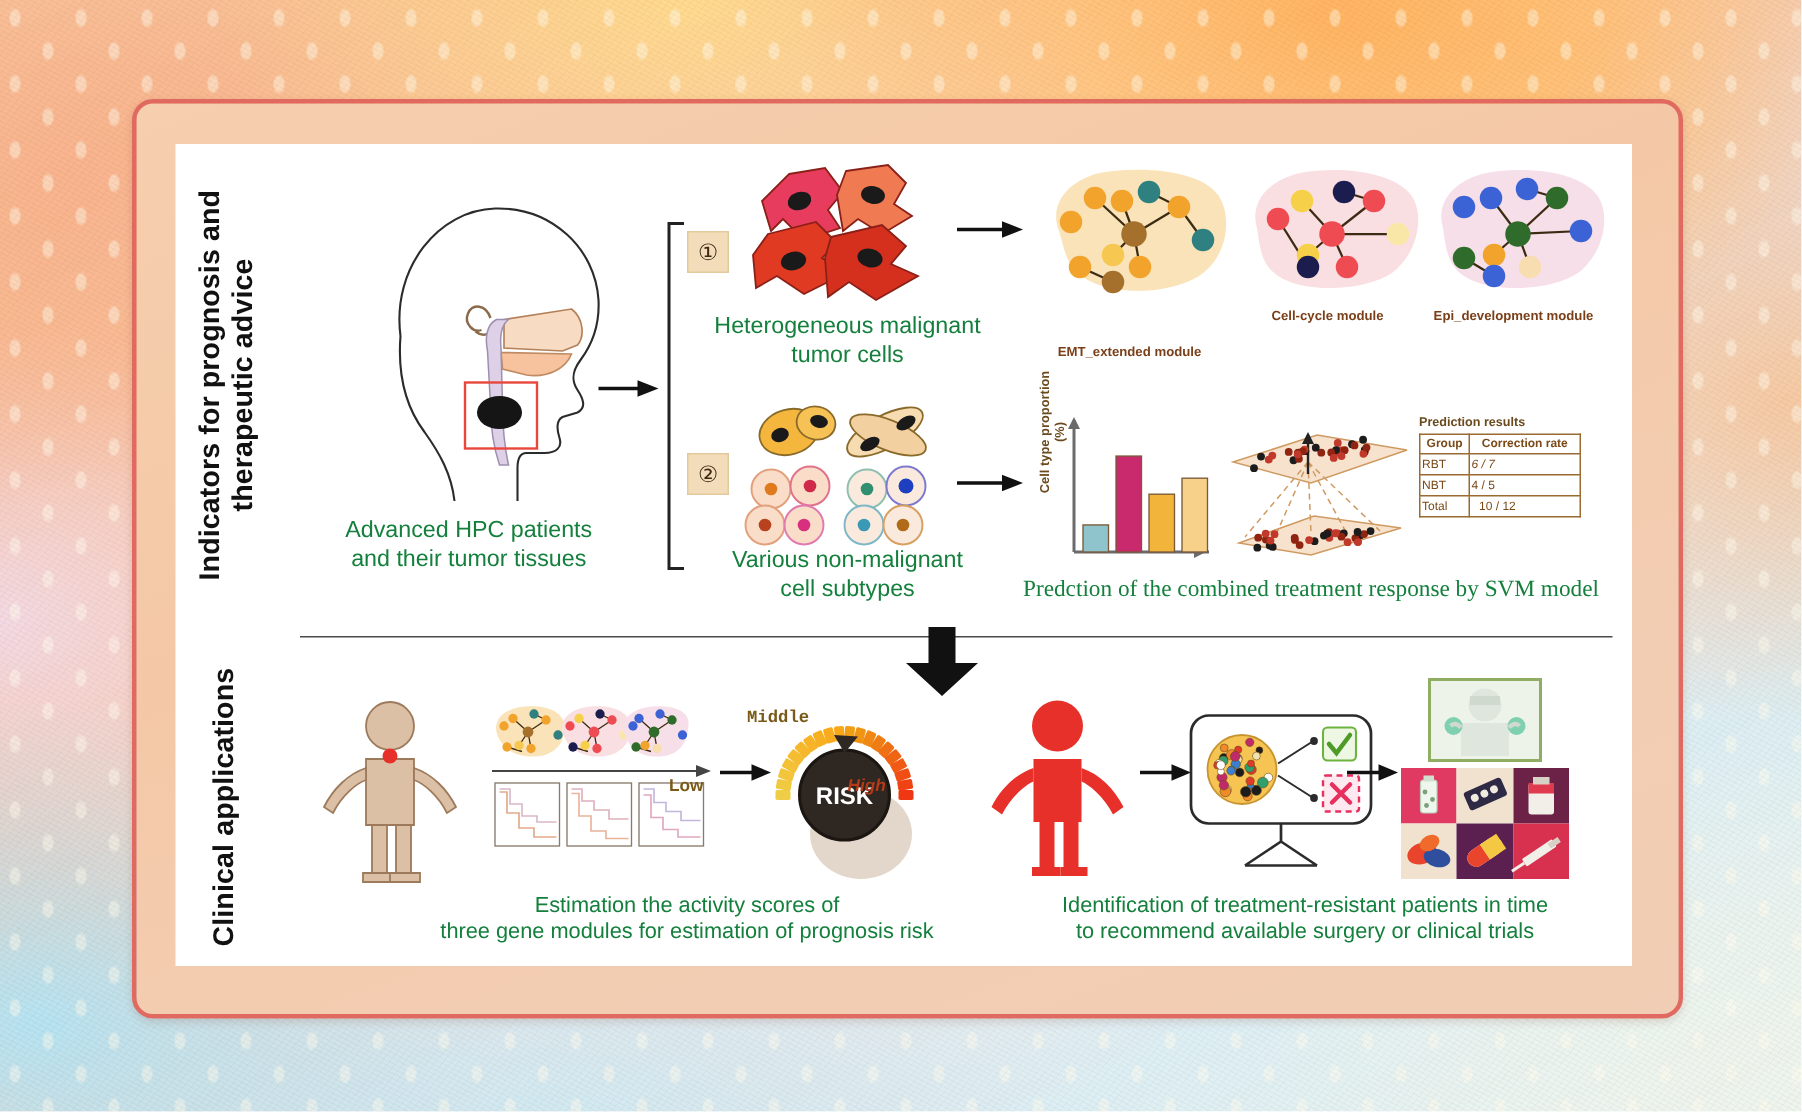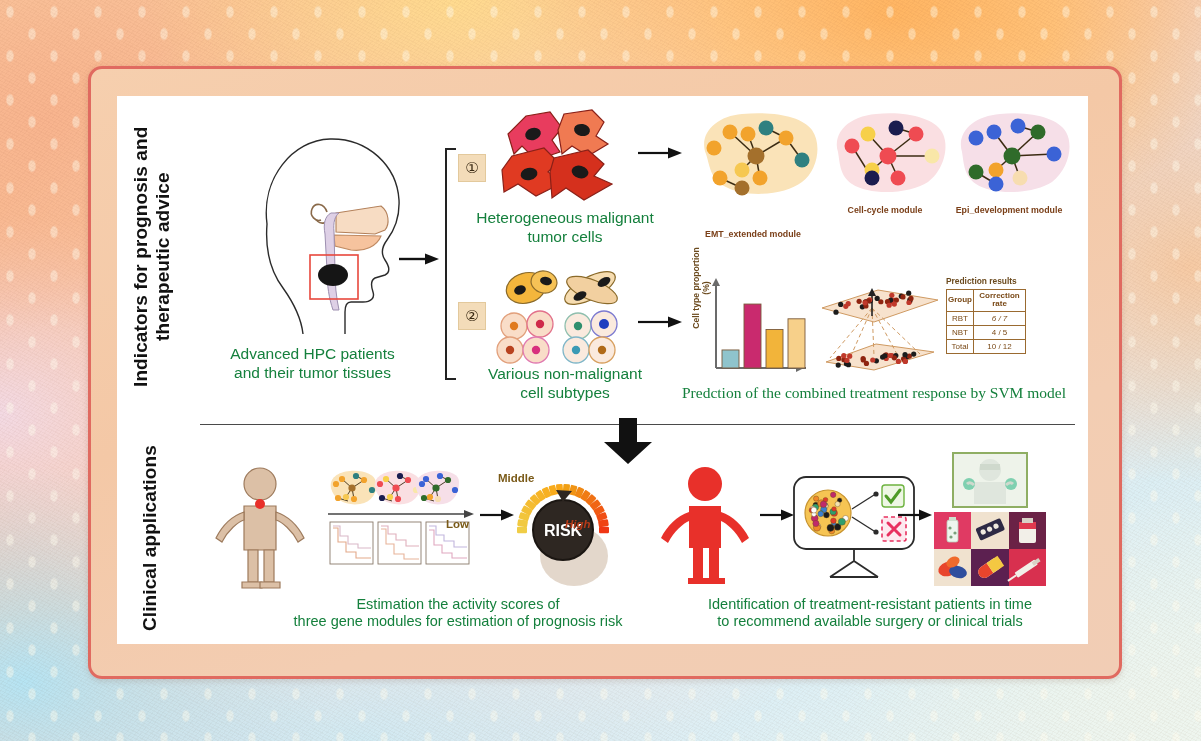--- a/index.html
+++ b/index.html
@@ -336,21 +336,21 @@
         <circle cx="74.25192429882098" cy="77.506629727281" r="2.6" fill="#c0392b"></circle>
         <circle cx="89.0386072672152" cy="76.66450029581064" r="2.6" fill="#1c1c1c"></circle>
         <circle cx="50.41982299481511" cy="85.37968261126414" r="2.6" fill="#8f2410"></circle>
         <circle cx="30.99632199713789" cy="82.39780832917327" r="2.6" fill="#c0392b"></circle>
         <circle cx="22.22570282045086" cy="87.1174946761399" r="2.6" fill="#1c1c1c"></circle>
       </g>
   </svg>
 
   <div style="position:absolute;left:946px;top:276px;width:100px;">
     <div style="font-size:8.4px;font-weight:bold;color:#6b4a1e;margin-bottom:3px;">Prediction results</div>
-    <table id="pred-table" style="border-collapse:collapse;font-size:8px;color:#7a4a18;width:80px;text-align:center;">
+    <table id="pred-table" style="border-collapse:collapse;font-size:8px;color:#7a4a18;width:108px;">
         <tbody>
           <tr>
             <th style="border: 1px solid rgb(154, 106, 48); padding: 2px 1px; font-weight: bold; line-height: 1.05;">Group</th>
             <th style="border: 1px solid rgb(154, 106, 48); padding: 2px 1px; font-weight: bold; line-height: 1.05;">Correction rate</th>
           </tr>
           <tr>
             <td style="border: 1px solid rgb(154, 106, 48); padding: 2px 1px;">RBT</td>
             <td style="border: 1px solid rgb(154, 106, 48); padding: 2px 1px; font-style: italic;">6 / 7</td>
           </tr>
           <tr>
@@ -487,21 +487,21 @@
         <rect x="-3.3" y="-5" width="6.6" height="10" rx="1.2" fill="rgb(240,90,20)" transform="translate(99.05842379946606,50.486156885479986) rotate(61.57894736842105)"></rect>
         <rect x="-3.3" y="-5" width="6.6" height="10" rx="1.2" fill="rgb(240,78,20)" transform="translate(101.77850690972602,56.68732176260798) rotate(71.05263157894737)"></rect>
         <rect x="-3.3" y="-5" width="6.6" height="10" rx="1.2" fill="rgb(240,67,20)" transform="translate(103.44081343951162,63.25162179848991) rotate(80.52631578947367)"></rect>
         <rect x="-3.3" y="-5" width="6.6" height="10" rx="1.2" fill="rgb(240,55,20)" transform="translate(104,70) rotate(90)"></rect>
       </g>
     <circle cx="63" cy="70" r="30" fill="#2e2722"></circle>
     <circle cx="63" cy="70" r="30" fill="none" stroke="#1b1612" stroke-width="2"></circle>
     <path d="M63 42 L56 30 L72 31 Z" fill="#2e2722"></path>
     <text x="63" y="76" text-anchor="middle" font-family="Liberation Sans, sans-serif" font-size="16" font-weight="bold" fill="#fff" id="risk-center">RISK</text>
   </svg>
-  <div style="position:absolute;left:498px;top:472px;font-size:11.5px;font-weight:bold;color:#7a5a18;">Middle</div>
+  <div style="position:absolute;left:498px;top:472px;font-size:11.5px;font-weight:bold;color:#7a5a18;font-family:Liberation Mono, monospace;">Middle</div>
   <div style="position:absolute;left:446px;top:518px;font-size:11.5px;font-weight:bold;color:#7a5a18;">Low</div>
   <div style="position:absolute;left:565px;top:518px;font-size:11.5px;font-weight:bold;color:#b53a18;font-style:italic;">High</div>
 
   <div class="cap cap-md" style="left:278px;top:596px;width:360px;">
     <div>Estimation the activity scores of</div>
     <div>three gene modules for estimation of prognosis risk</div>
   </div>
 
   <svg style="position:absolute;left:655px;top:466px;" width="100" height="122" viewBox="0 0 100 122">
     <g fill="#e8302a">

